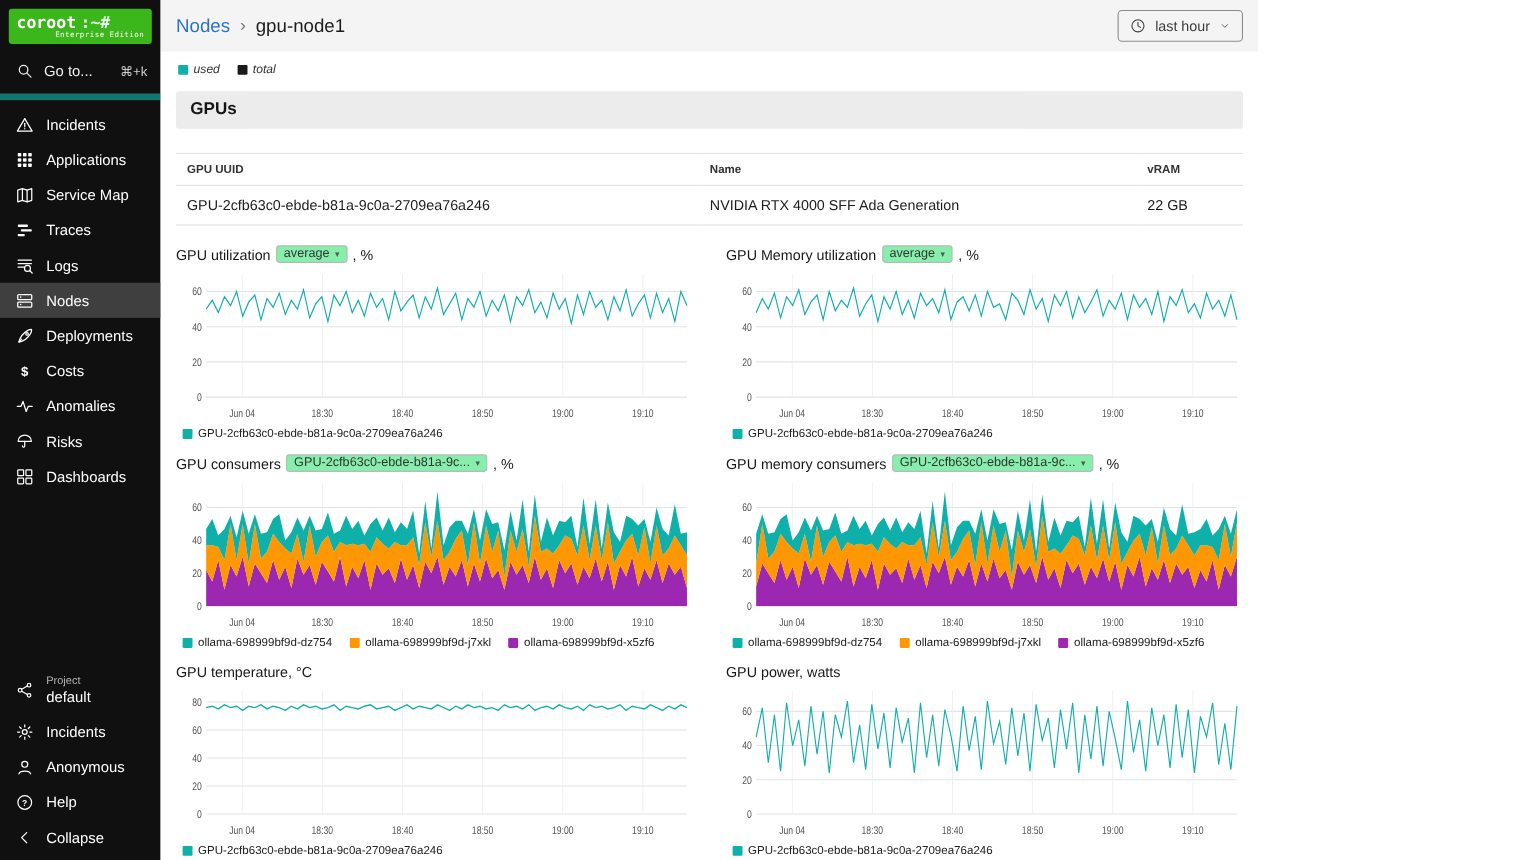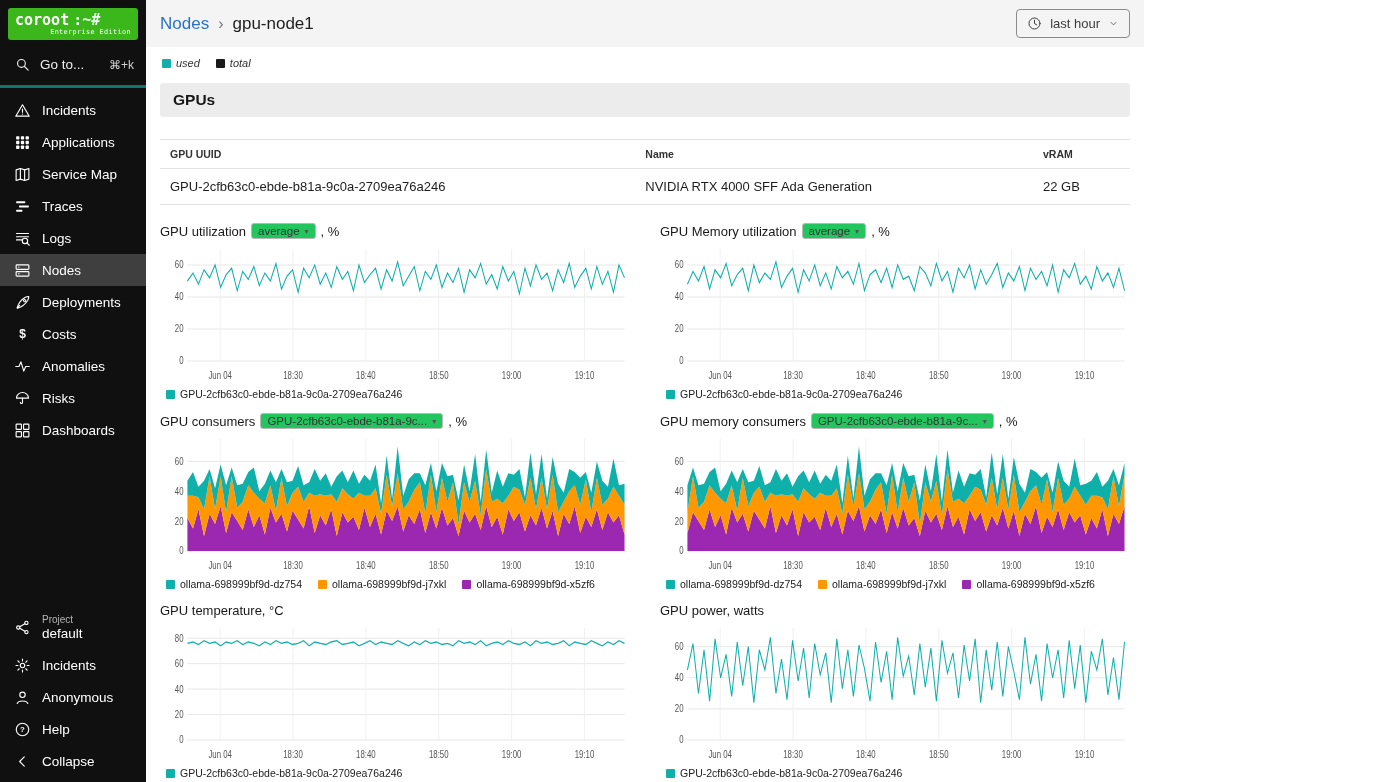--- a/index.html
+++ b/index.html
@@ -5,21 +5,21 @@
   html,body{margin:0;padding:0;}
   body{font-family:"Liberation Sans",sans-serif;background:#fff;}
   .app{display:flex;width:1144px;height:782px;overflow:hidden;background:#fff;}
 
   
   .sidebar{width:146px;min-width:146px;background:#101010;color:#fff;display:flex;flex-direction:column;font-size:13.5px;}
   .logo{margin:8px 8px 4px;background:#3bb71c;border-radius:3px;padding:3px 7px 4px;cursor:pointer;}
   .logo-line{display:flex;align-items:baseline;gap:4px;font-family:"DejaVu Sans Mono",monospace;font-weight:bold;font-size:15px;color:#fff;}
   .logo-term{color:#eafff0;}
   .logo-edition{font-size:6.8px;color:#fff;text-align:right;letter-spacing:.4px;margin-top:-1px;font-family:"DejaVu Sans Mono",monospace;}
-  .goto{display:flex;align-items:center;gap:9px;padding:12px 12px 12px 14px;border-bottom:3px solid #0f766e;color:#f0f0f0;cursor:pointer;}
+  .goto{display:flex;align-items:center;gap:9px;padding:12px 12px 12px 14px;border-bottom:6px solid #0f766e;color:#f0f0f0;cursor:pointer;}
   .goto .shortcut{margin-left:auto;color:#cfcfcf;font-size:12px;}
   nav{padding-top:6px;}
   .side-item{display:flex;align-items:center;gap:11px;padding:7.5px 12px 7.5px 14px;cursor:pointer;color:#fff;}
   .side-item.active{background:#3f3f3f;}
   .icon{display:inline-flex;flex-shrink:0;}
   .icon svg{width:17px;height:17px;}
   .icon.sm svg{width:15px;height:15px;}
   .icon.xs svg{width:11px;height:11px;}
   .nav-footer{margin-top:auto;padding-bottom:5px;}
   .two-line{display:flex;flex-direction:column;line-height:1.15;}
@@ -40,21 +40,21 @@
   .swatch{width:9px;height:9px;border-radius:1px;display:inline-block;}
   .section-band{background:#ececec;border-radius:3px;font-size:15.5px;font-weight:700;color:#161616;padding:8px 13px;margin:2px 0 22px;}
   .gpu-table{width:100%;border-collapse:collapse;margin-bottom:12px;}
   .gpu-table th{font-size:10.5px;font-weight:700;color:#333;text-align:left;padding:8px 10px;border-top:1px solid #e3e3e3;border-bottom:1px solid #e3e3e3;}
   .gpu-table td{font-size:13px;color:#1d1d1d;padding:10px;border-bottom:1px solid #e3e3e3;}
   .gpu-table th:nth-child(1){width:49%;}
   .gpu-table th:nth-child(2){width:41%;}
   .gpu-table th:nth-child(3){width:10%;}
   .charts-grid{display:grid;grid-template-columns:1fr 1fr;column-gap:30px;row-gap:13px;padding-top:6px;}
   .chart-title{display:flex;justify-content:flex-start;align-items:center;gap:5px;font-size:13px;color:#181818;margin-bottom:2px;}
-  .mini-select{display:inline-flex;align-items:center;gap:5px;border:1px solid #b9b9b9;border-radius:3px;padding:1px 6px;font-size:11.5px;color:#333;background:#22c55e;cursor:pointer;white-space:nowrap;}
+  .mini-select{display:inline-flex;align-items:center;gap:5px;border:1px solid #b9b9b9;border-radius:3px;padding:1px 6px;font-size:11.5px;color:#333;background:#86efac;cursor:pointer;white-space:nowrap;}
   .mini-select .caret{font-size:8px;color:#555;}
   .plot{width:100%;height:144px;display:block;}
   .legend-row{display:flex;gap:16px;flex-wrap:wrap;font-size:10.5px;color:#222;padding:3px 0 0 6px;}
 </style>
 </head>
 <body>
 
 <div class="app">
 
   <aside class="sidebar">

